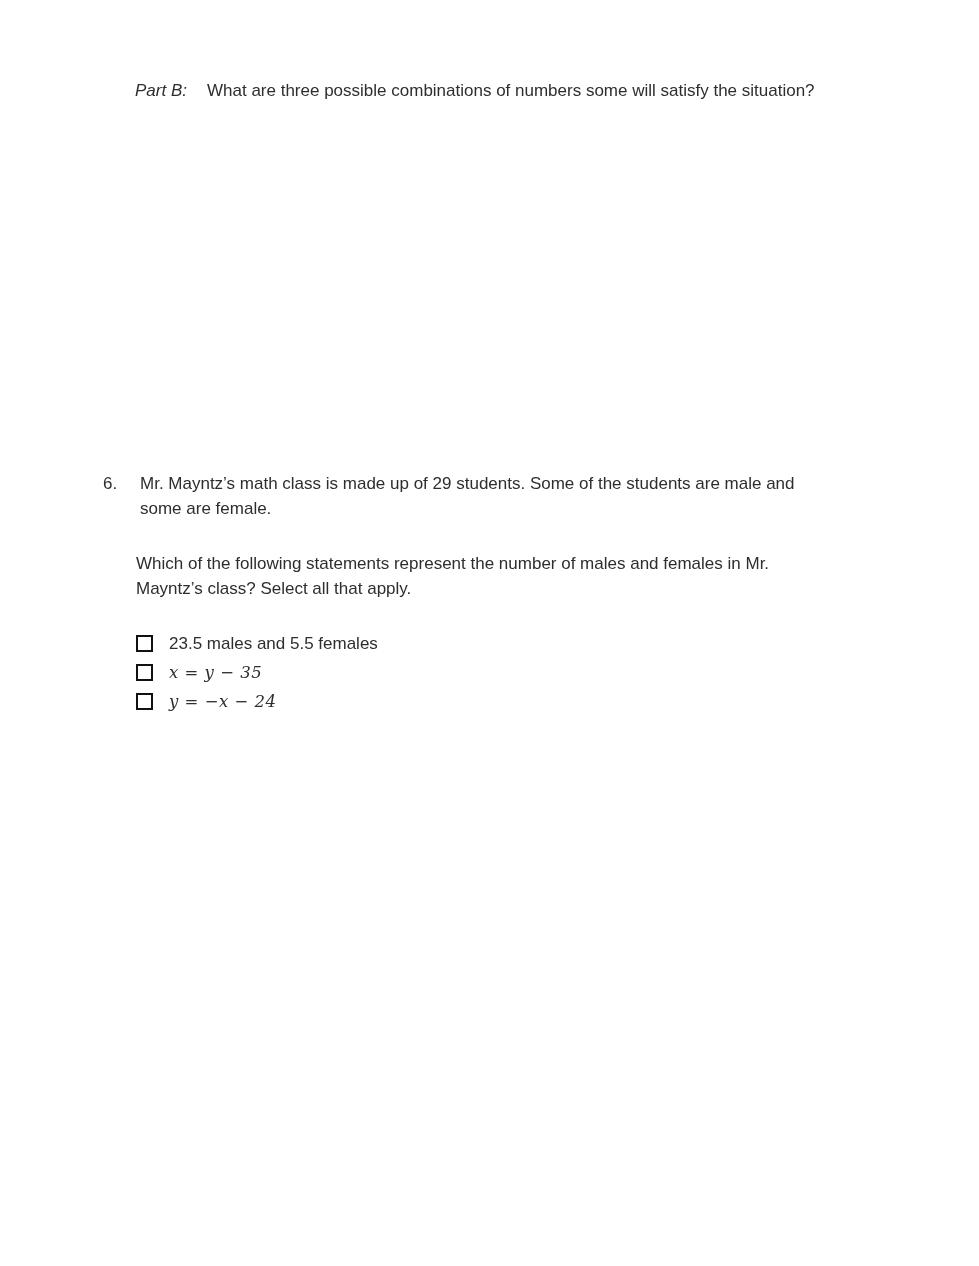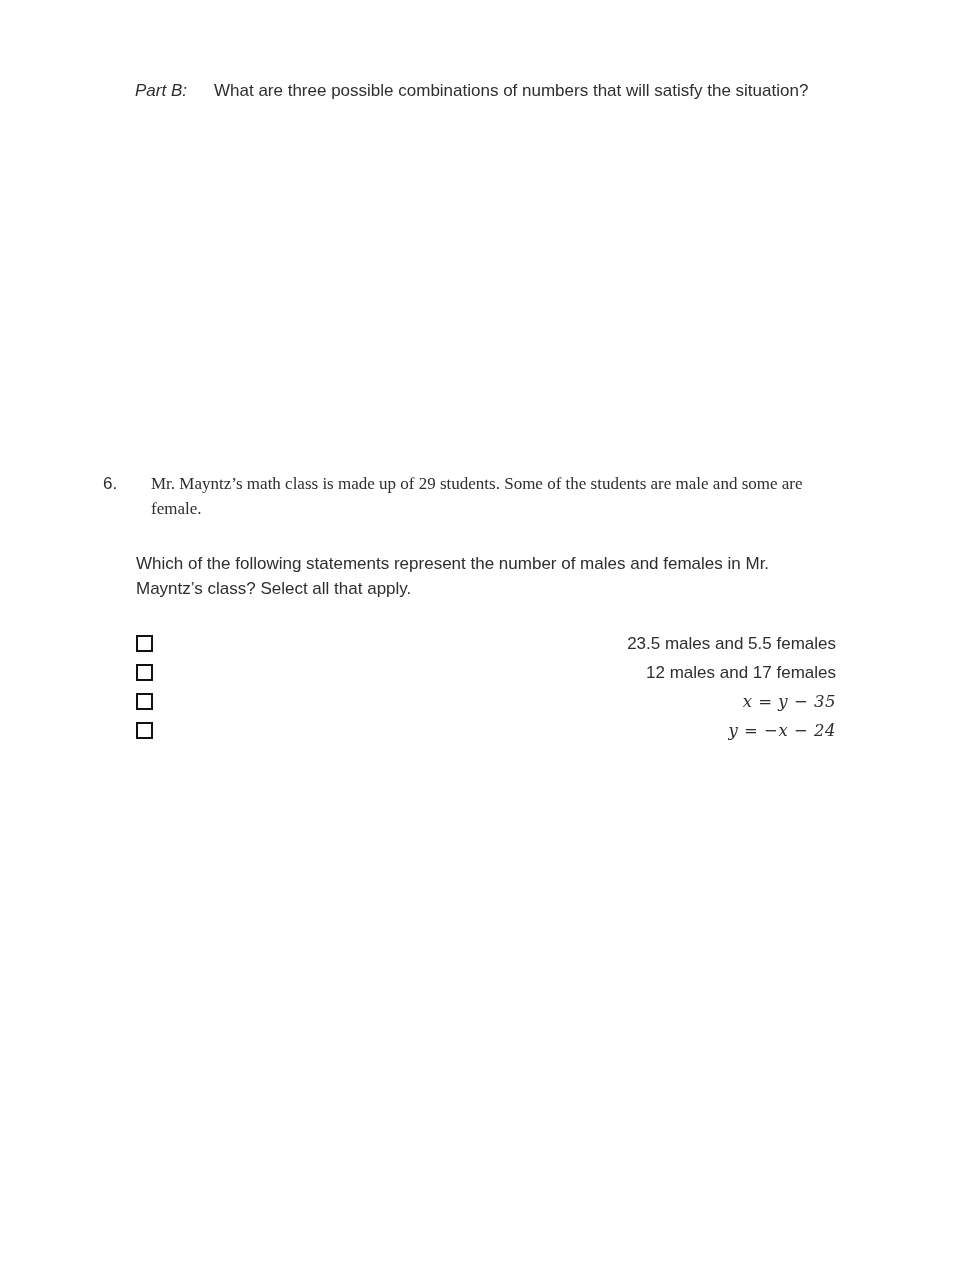--- a/index.html
+++ b/index.html
@@ -26,57 +26,55 @@
     align-items: flex-start;
   }
   .part-label {
     font-style: italic;
     flex: 0 0 72px;
     white-space: nowrap;
   }
   .part-text {
     max-width: 640px;
   }
-  #part-b { top: 78px; left: 135px; gap: 7px; }
+  #part-b { top: 78px; left: 135px; }
   #part-c { top: 257px; left: 135px; }
 
   
   .question-block {
     position: absolute;
     top: 471px;
     left: 103px;
     display: flex;
     align-items: flex-start;
   }
   .question-number {
     flex: 0 0 33px;
   }
   .question-body {
     width: 700px;
   }
   .question-prompt {
-    margin: 0 0 30px 15px;
+    margin: 0 0 30px 4px;
     max-width: 700px;
-    font-family: Liberation Serif, serif;
   }
   .question-instructions {
     margin: 0 0 28px 0;
     max-width: 690px;
   }
 
   
   .options {
     display: flex;
     flex-direction: column;
   }
   .option-row {
     display: flex;
     align-items: center;
     height: 29px;
-    justify-content: space-between;
   }
   .checkbox {
     width: 13px;
     height: 13px;
     border: 2px solid #111111;
     background: #ffffff;
     margin-right: 16px;
     flex: 0 0 auto;
     cursor: pointer;
   }
@@ -90,42 +88,38 @@
     letter-spacing: 0.5px;
   }
 </style>
 </head>
 <body>
 
 <div class="page">
 
   <div class="part-block" id="part-b">
     <span class="part-label">Part B:</span>
-    <span class="part-text">What are three possible combinations of numbers that will satisfy the situation?</span>
+    <span class="part-text">What are three possible combinations of numbers some will satisfy the situation?</span>
   </div>
 
 
   <div class="question-block">
     <div class="question-number">6.</div>
     <div class="question-body">
       <p class="question-prompt">Mr. Mayntz’s math class is made up of 29 students. Some of the students are male and some are female.</p>
       <p class="question-instructions">Which of the following statements represent the number of males and females in Mr. Mayntz’s class? Select all that apply.</p>
 
       <div class="options">
 
         <div class="option-row">
           <span class="checkbox"></span>
           <span class="option-label">23.5 males and 5.5 females</span>
         </div>
 
 
-        <div class="option-row">
-          <span class="checkbox"></span>
-          <span class="option-label">12 males and 17 females</span>
-        </div>
 
         <div class="option-row">
           <span class="checkbox"></span>
           <span class="option-label math">x = y − 35</span>
         </div>
 
         <div class="option-row">
           <span class="checkbox"></span>
           <span class="option-label math">y = −x − 24</span>
         </div>

